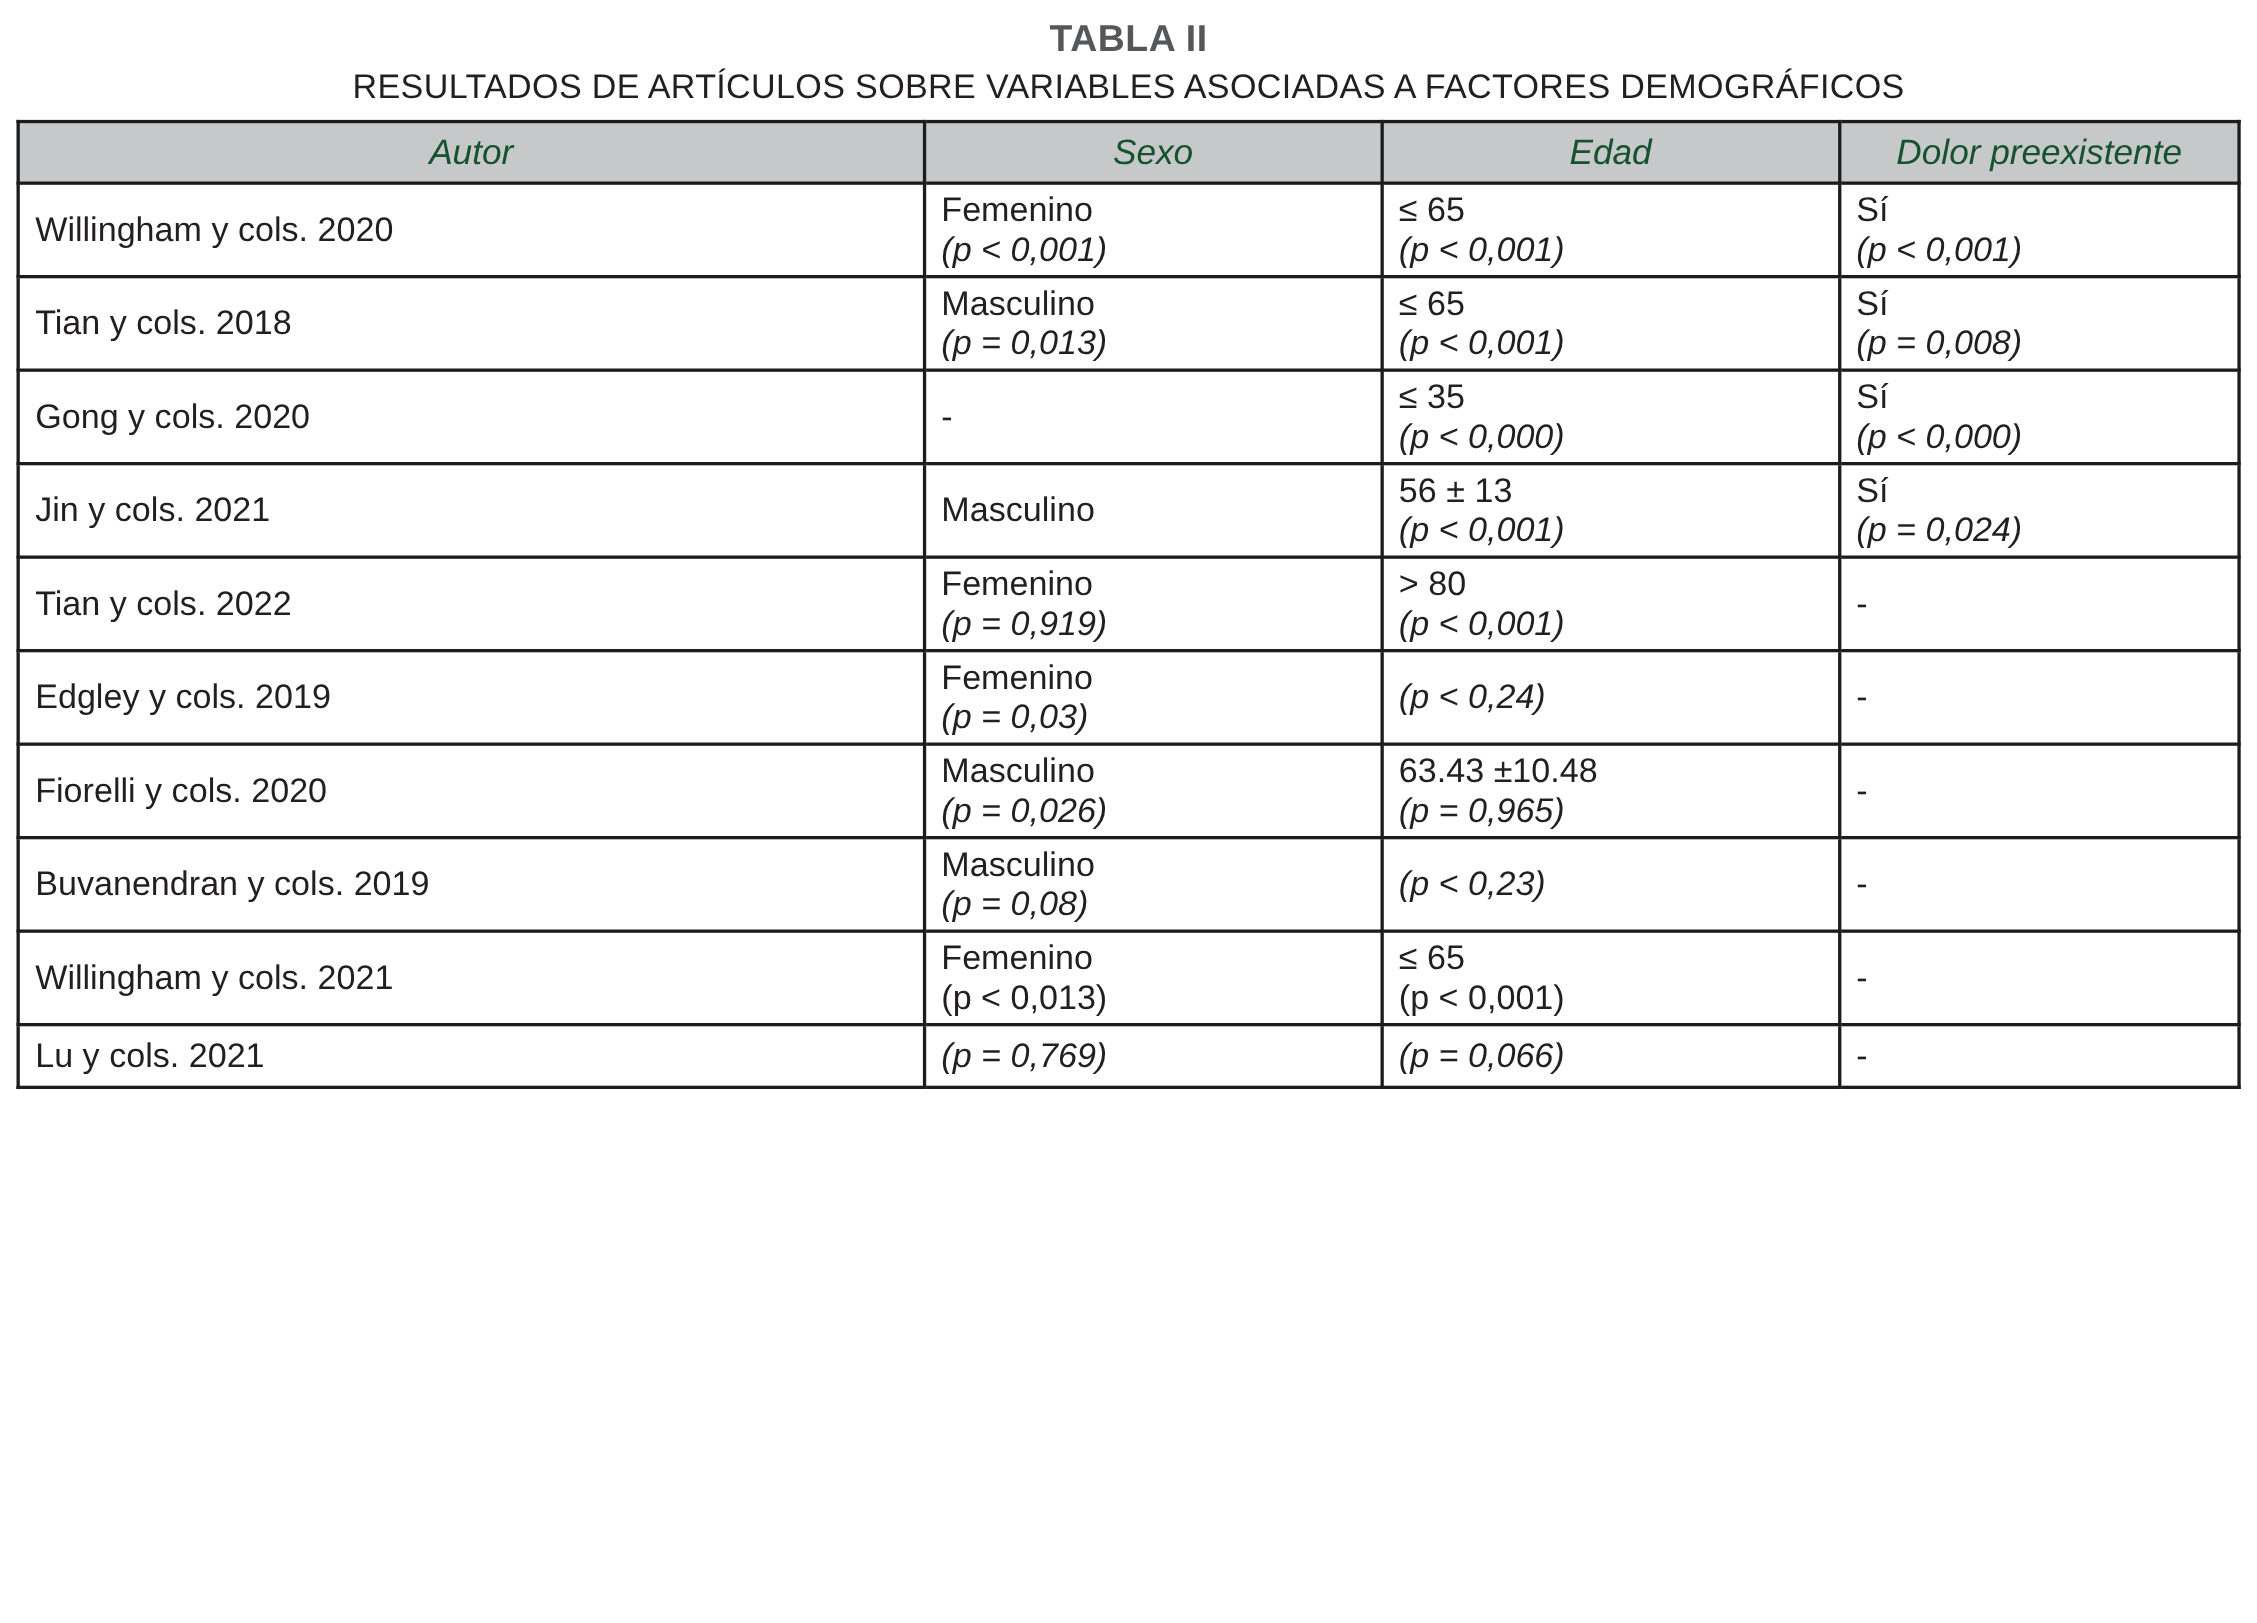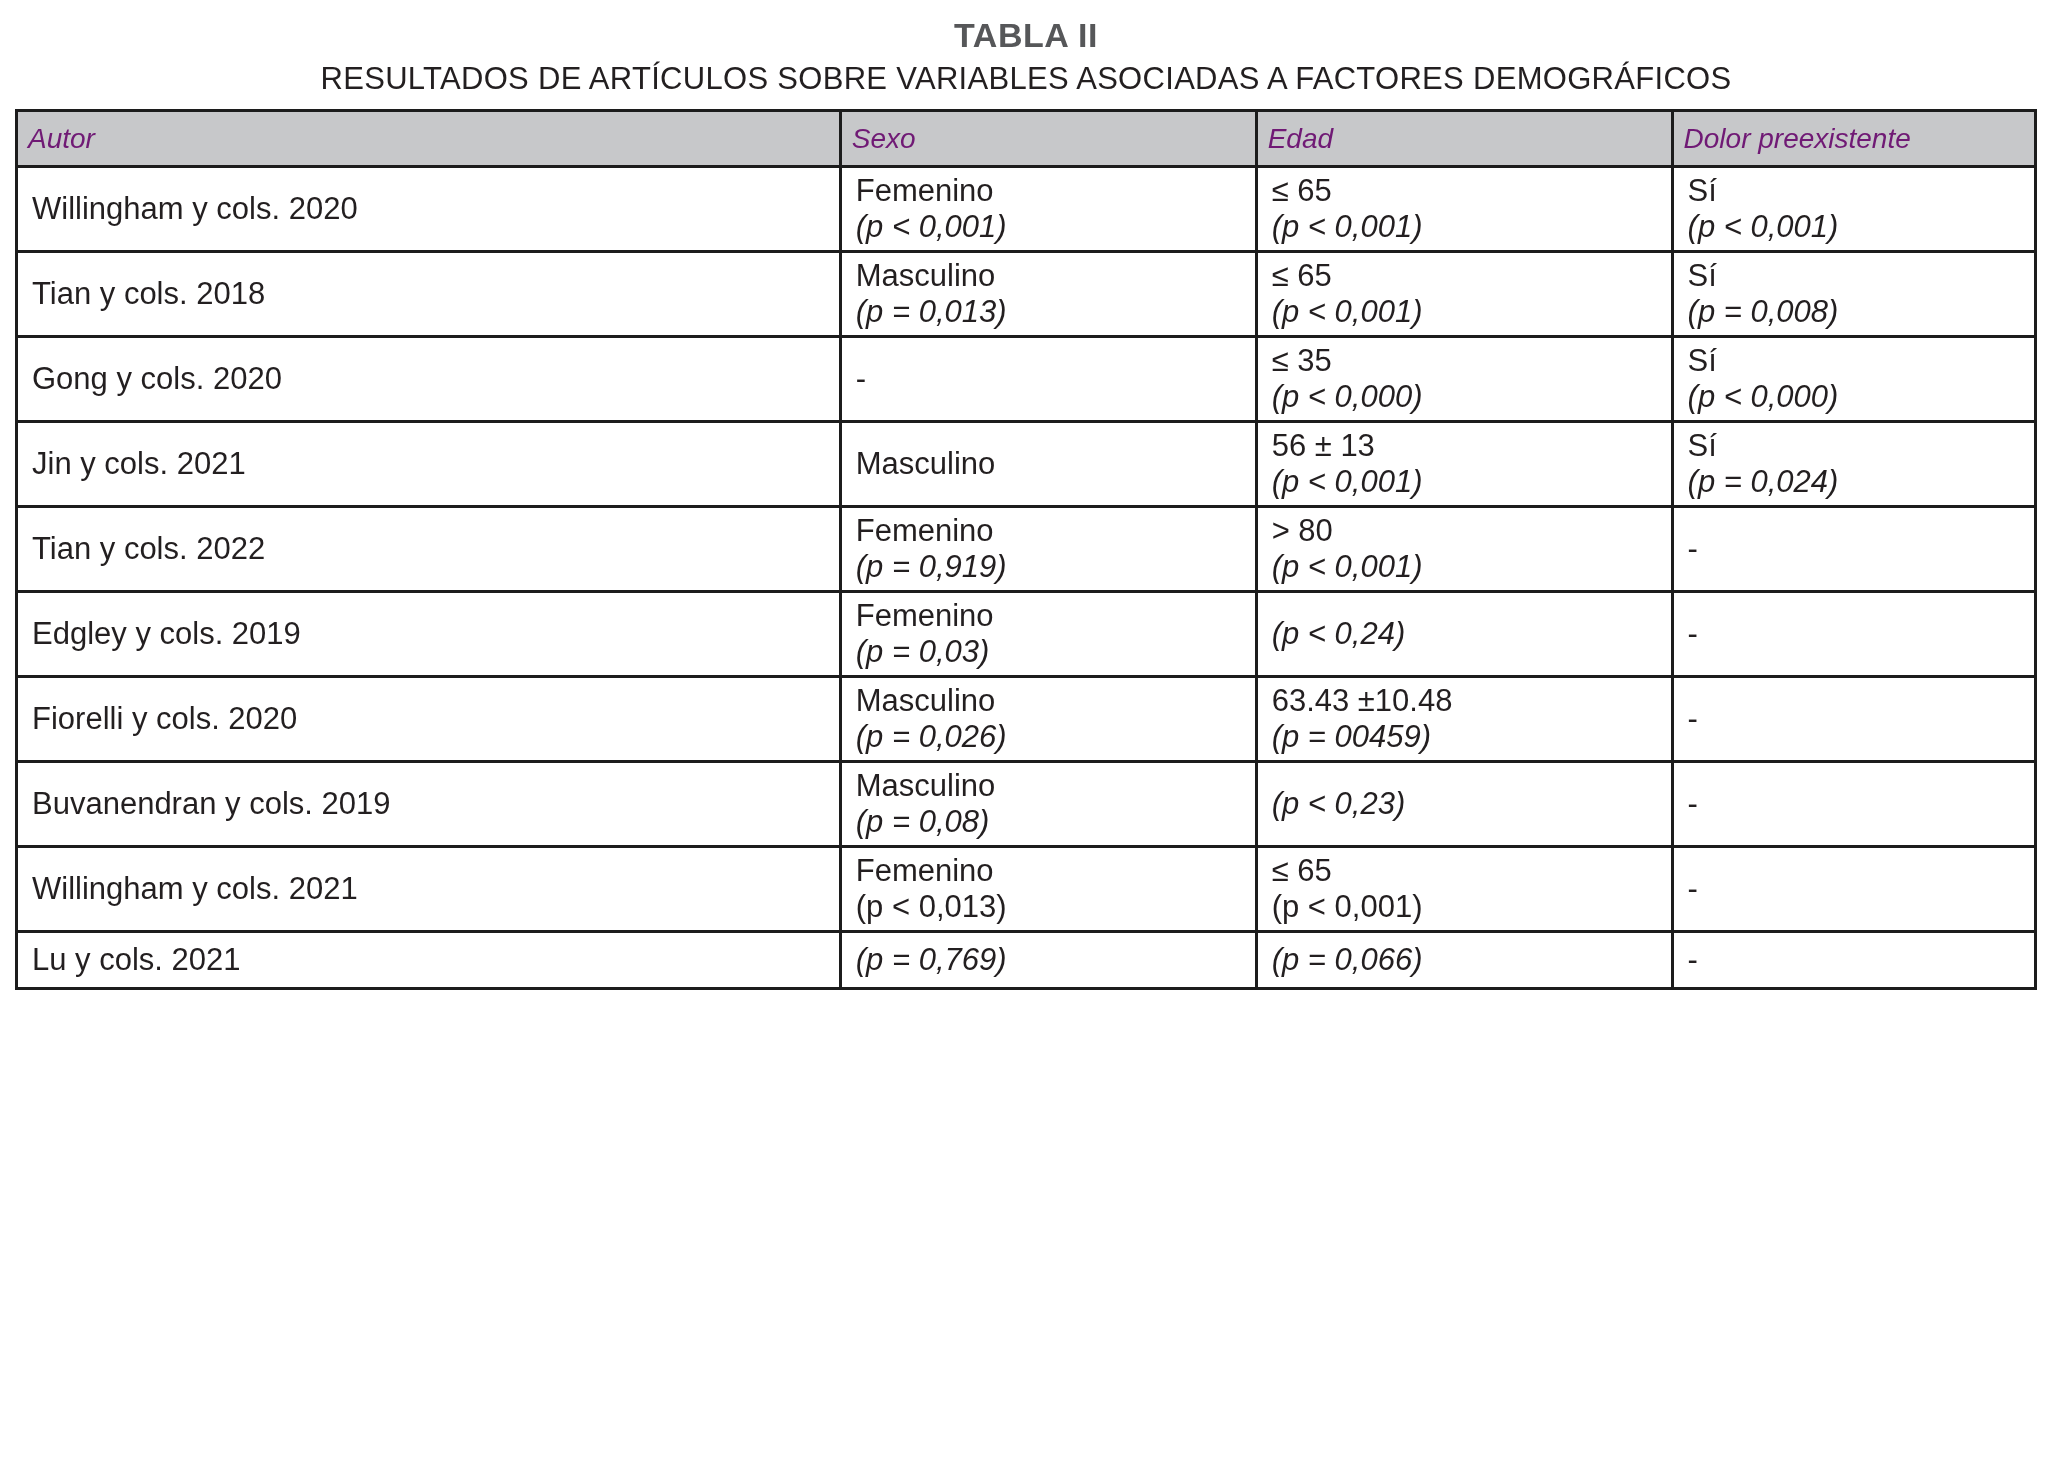--- a/index.html
+++ b/index.html
@@ -42,23 +42,23 @@
   table.results th,
   table.results td {
     border: 3px solid #1c1c1c;
     vertical-align: middle;
     box-sizing: border-box;
   }
   table.results th {
     background: #c7c8ca;
     font-style: italic;
     font-weight: normal;
-    font-size: 28px;
-    color: #701a75;
-    text-align: left;
+    font-size: 32px;
+    color: #14532d;
+    text-align: center;
     height: 56px;
     padding: 4px 10px;
   }
   table.results td {
     font-size: 31px;
     color: #231f20;
     text-align: left;
     padding: 5px 14px;
     line-height: 36px;
   }
@@ -199,21 +199,21 @@
         <tr>
           <td>
             <span class="line">Fiorelli y cols. 2020</span>
           </td>
           <td>
             <span class="line">Masculino</span>
             <span class="line p-line">(p = 0,026)</span>
           </td>
           <td>
             <span class="line">63.43 ±10.48</span>
-            <span class="line p-line">(p = 00459)</span>
+            <span class="line p-line">(p = 0,965)</span>
           </td>
           <td>
             <span class="line">-</span>
           </td>
         </tr>
         <tr>
           <td>
             <span class="line">Buvanendran y cols. 2019</span>
           </td>
           <td>

